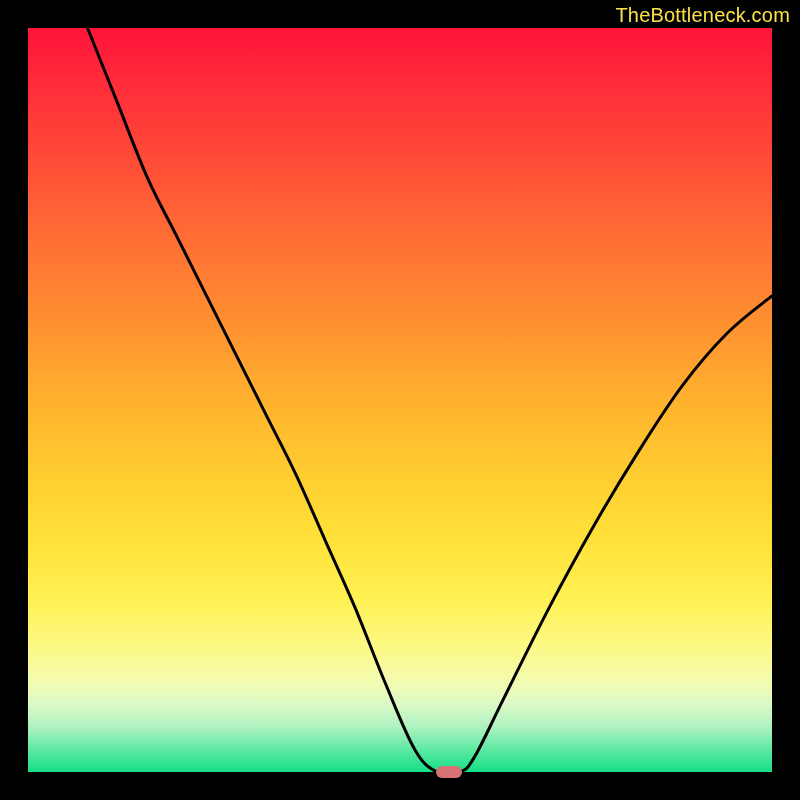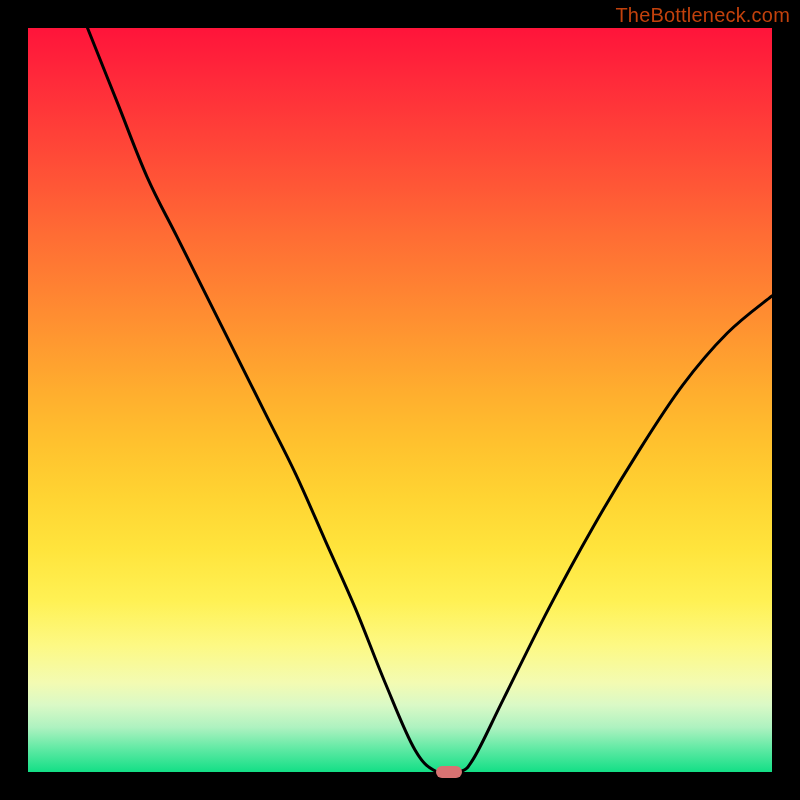--- a/index.html
+++ b/index.html
@@ -14,21 +14,21 @@
   .frame {
     position: relative;
     width: 800px;
     height: 800px;
     background: #000;
   }
   .watermark {
     position: absolute;
     top: 4px;
     right: 10px;
-    color: #c2410c;
+    color: #fde047;
     font-size: 20px;
     font-weight: 500;
     letter-spacing: 0.2px;
     z-index: 5;
   }
   .plot-area {
     position: absolute;
     left: 28px;
     top: 28px;
     width: 744px;

